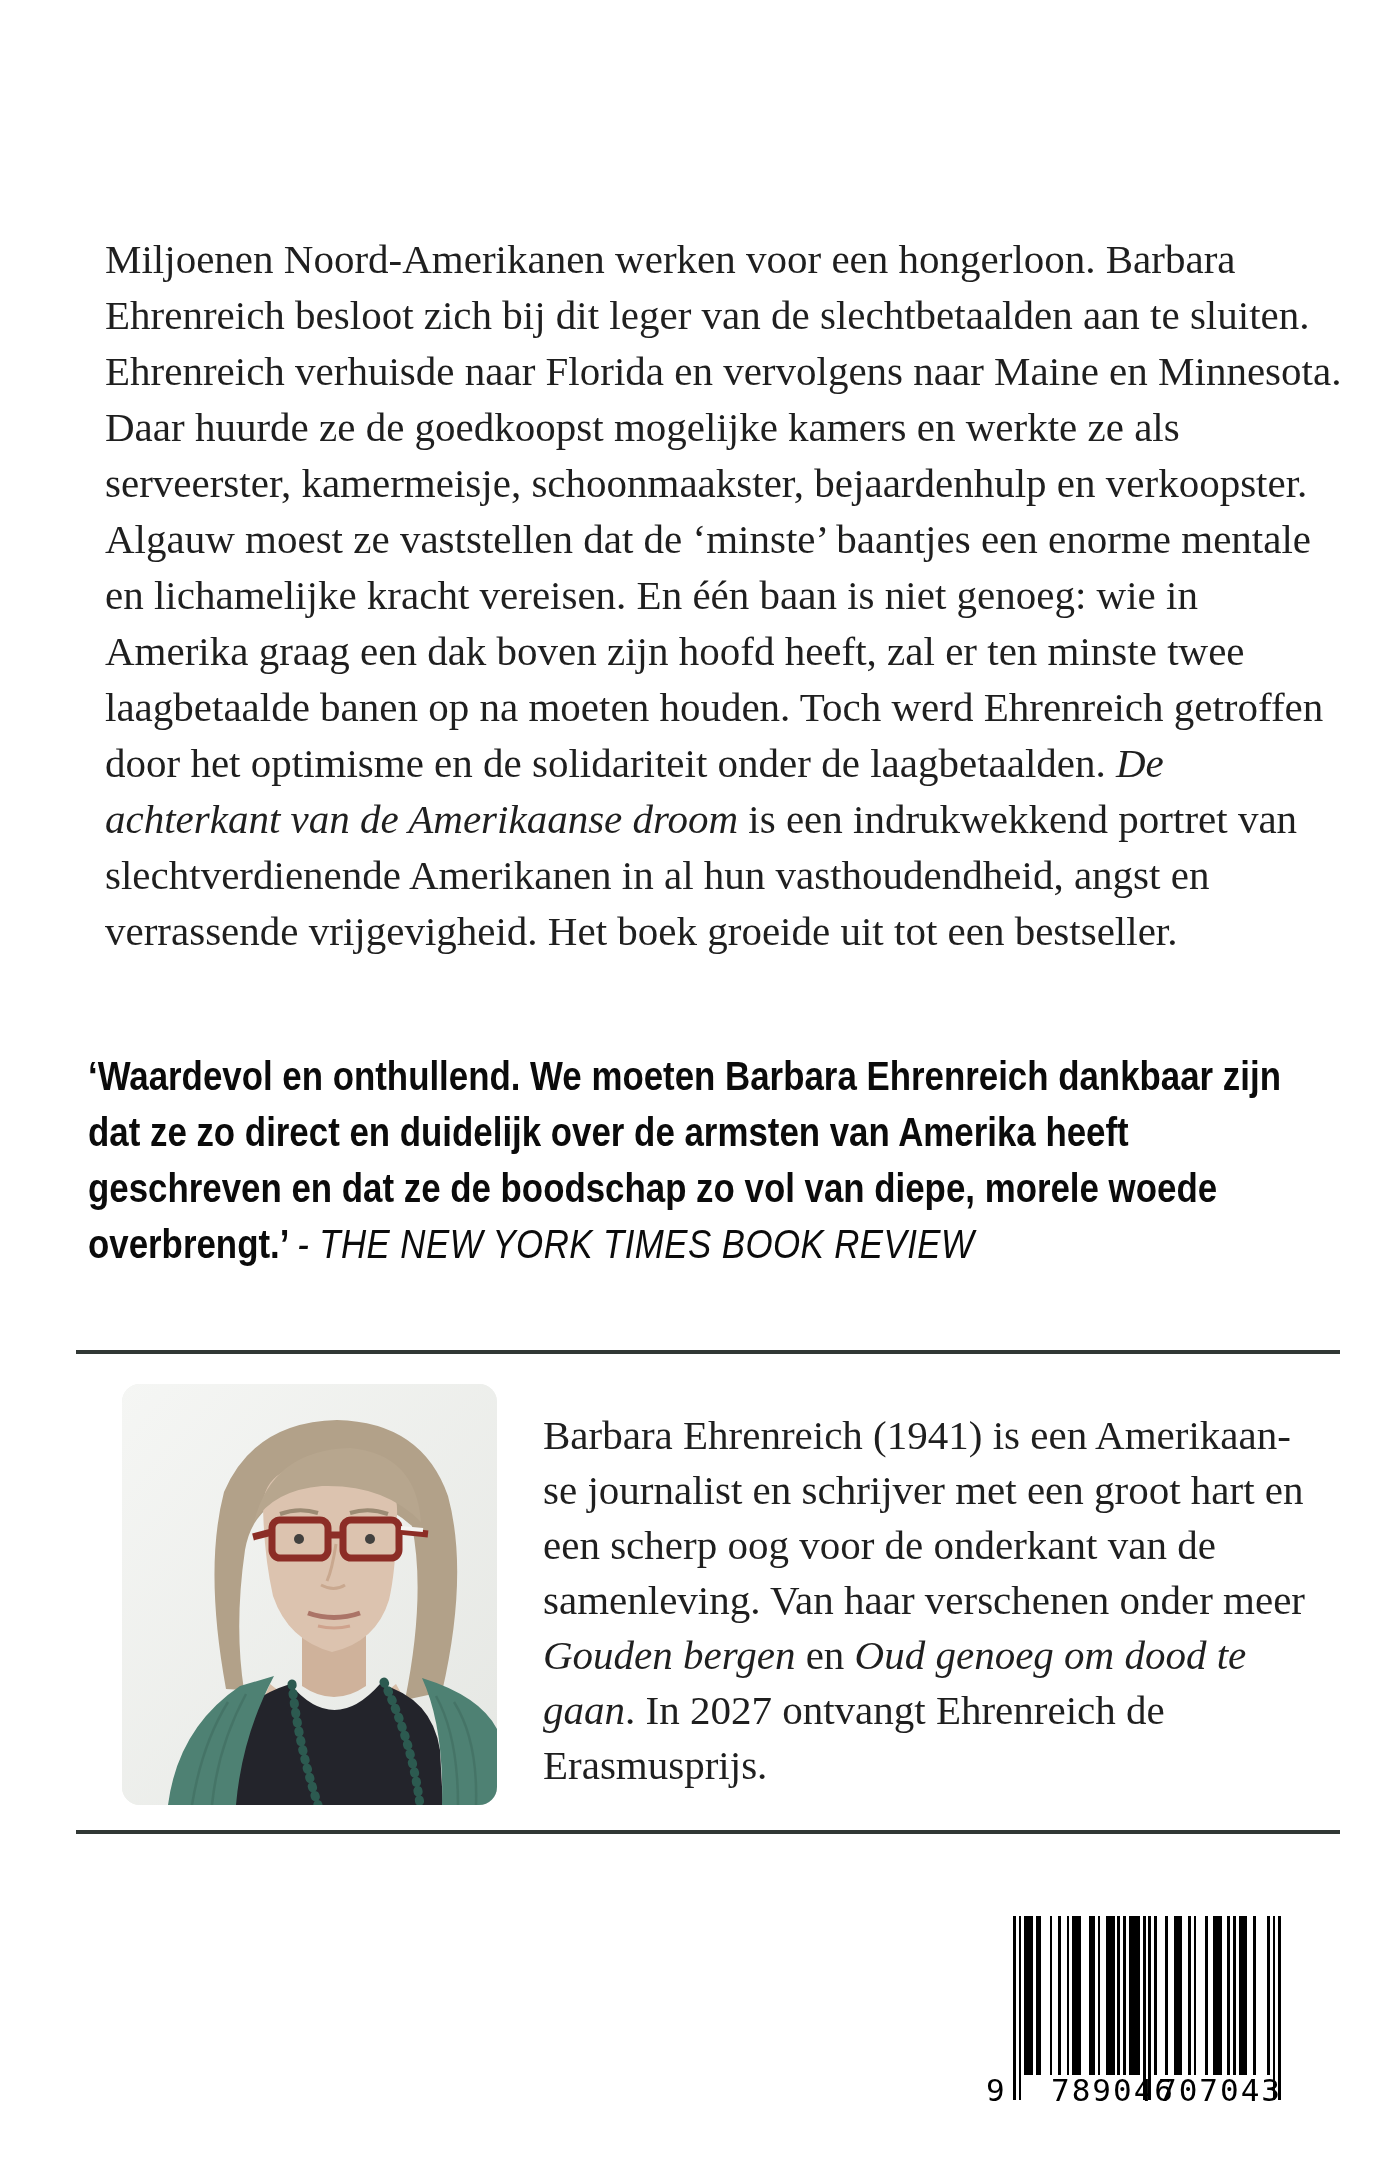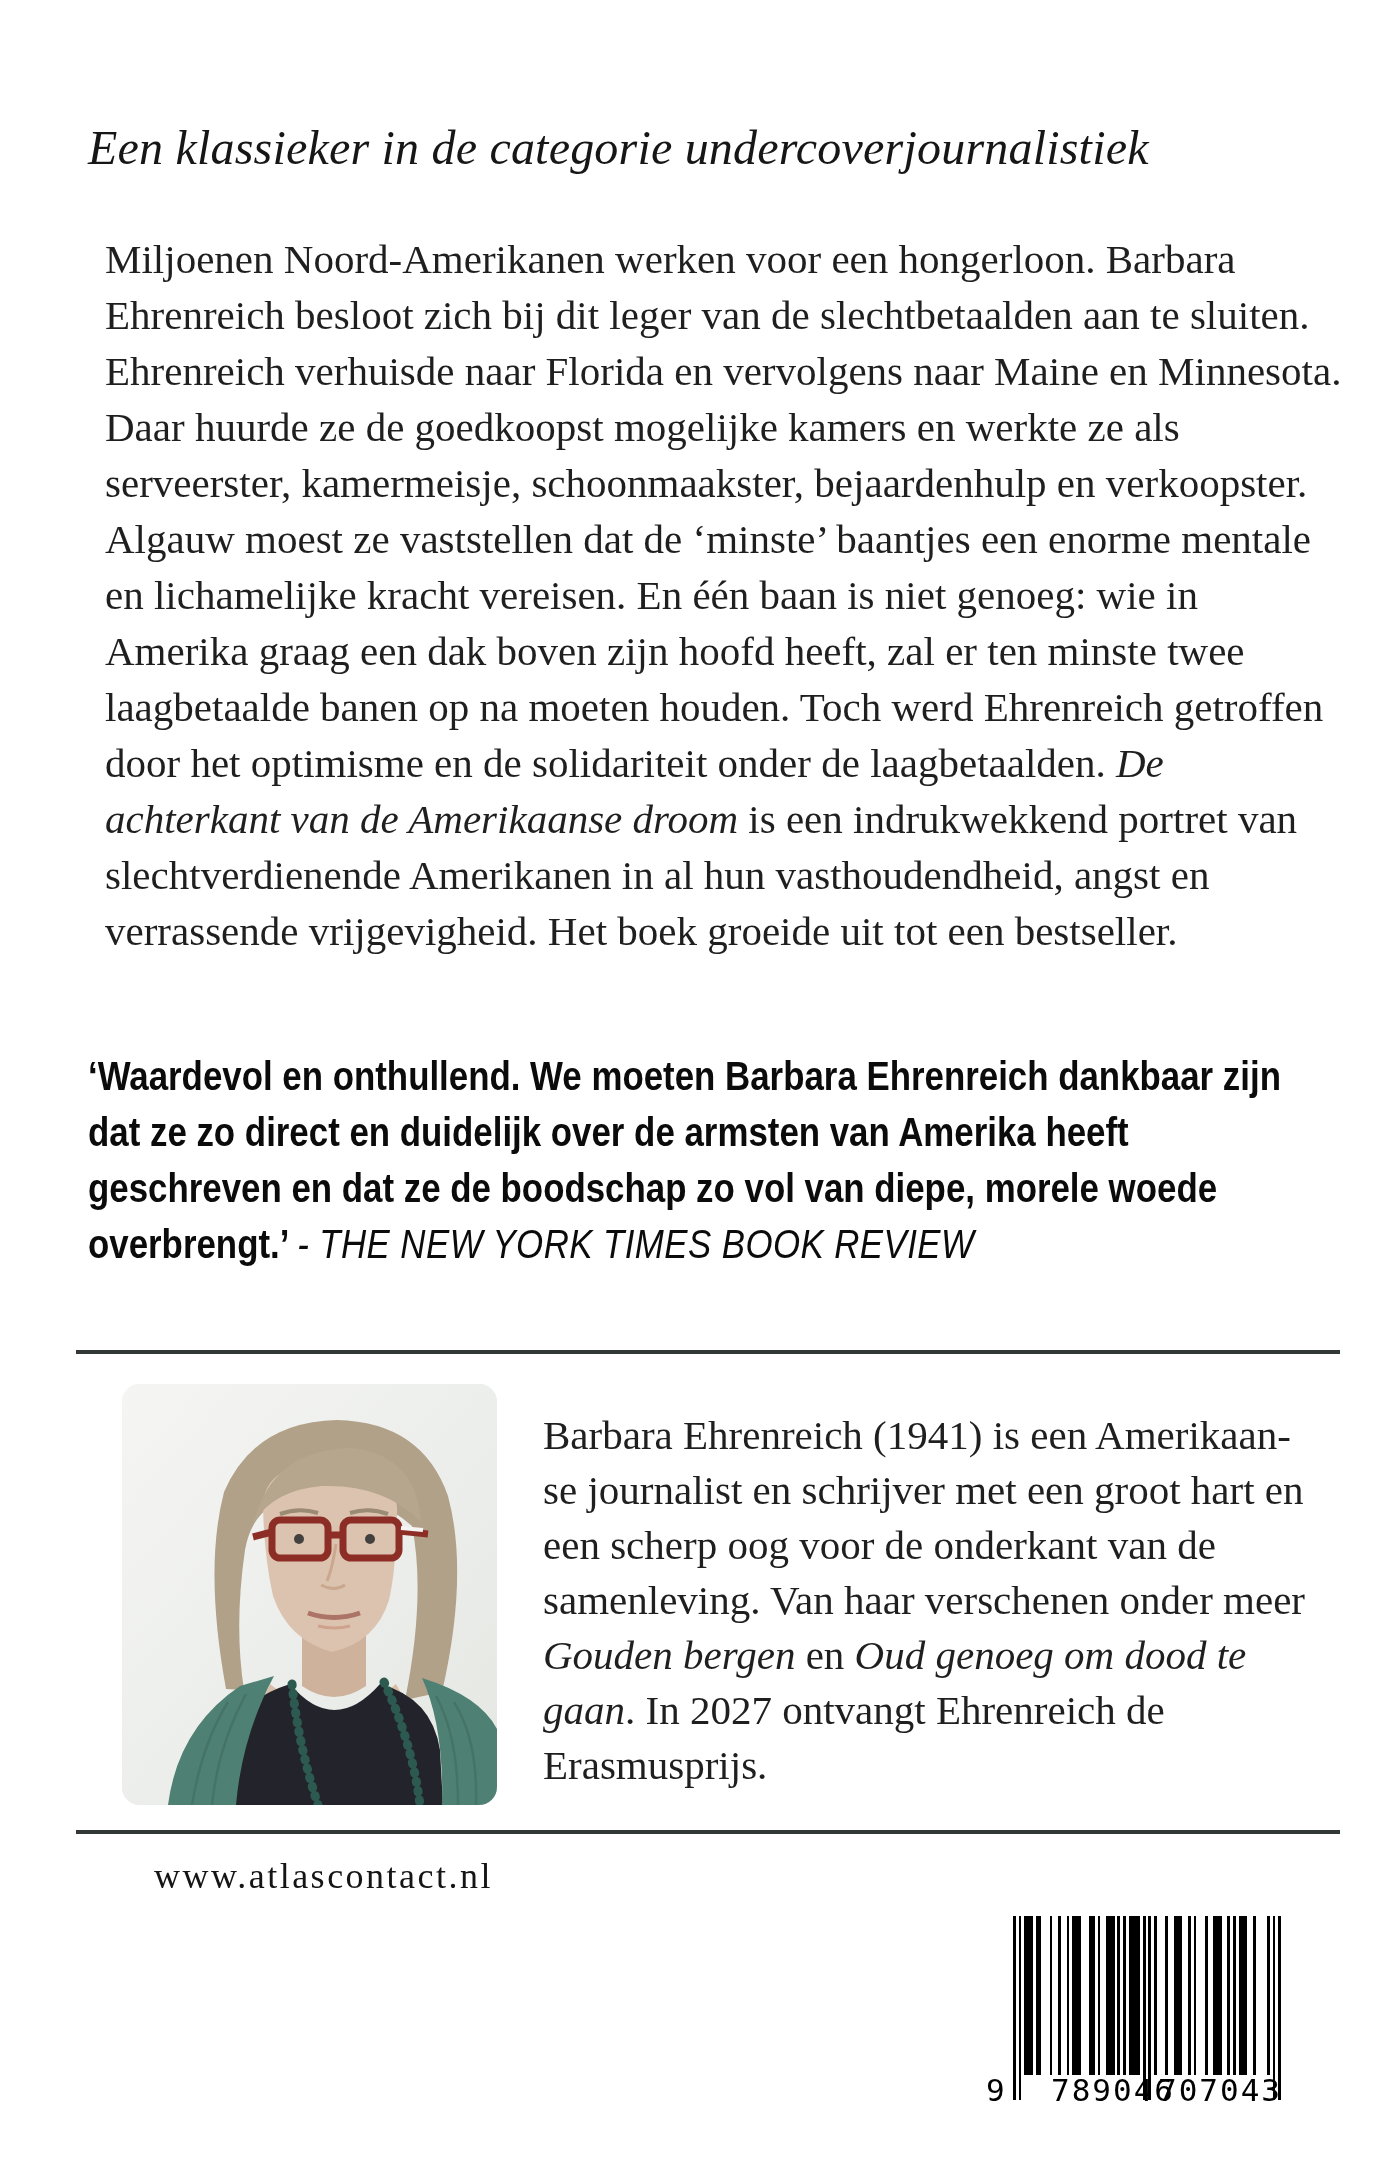--- a/index.html
+++ b/index.html
@@ -66,21 +66,20 @@
   }
   .bd-9{left:0;}
   .bd-g1{left:44px;margin-left:21px;}
   .bd-g2{left:172px;}
 </style>
 </head>
 <body>
 
 <div class="page">
 
-  <div class="tagline">Een klassieker in de categorie undercoverjournalistiek</div>
 
   <p class="blurb"><span>Miljoenen Noord-Amerikanen werken voor een hongerloon. Barbara Ehrenreich besloot zich bij dit leger van de slechtbetaalden aan te sluiten. Ehrenreich verhuisde naar Florida en vervolgens naar Maine en Minnesota. Daar huurde ze de goedkoopst mogelijke kamers en werkte ze als serveerster, kamermeisje, schoonmaakster, bejaardenhulp en verkoopster. Algauw moest ze vaststellen dat de ‘minste’ baantjes een enorme mentale en lichamelijke kracht vereisen. En één baan is niet genoeg: wie in Amerika graag een dak boven zijn hoofd heeft, zal er ten minste twee laagbetaalde banen op na moeten houden. Toch werd Ehrenreich getroffen door het optimisme en de solidariteit onder de laagbetaalden. </span><em>De achterkant van de Amerikaanse droom</em><span> is een indrukwekkend portret van slechtverdienende Amerikanen in al hun vasthoudendheid, angst en verrassende vrijgevigheid. Het boek groeide uit tot een bestseller.</span></p>
 
   <p class="quote"><span>‘Waardevol en onthullend. We moeten Barbara Ehrenreich dankbaar zijn dat ze zo direct en duidelijk over de armsten van Amerika heeft geschreven en dat ze de boodschap zo vol van diepe, morele woede overbrengt.’ </span><em class="attribution">- THE NEW YORK TIMES BOOK REVIEW</em></p>
 
   <div class="divider divider-1"></div>
 
   <div class="author-photo">
     <svg viewBox="0 0 375 421" preserveAspectRatio="none">
       <defs>
@@ -132,21 +131,20 @@
 
       <path d="M170 300 Q176 360 196 421" stroke="#2c5a50" stroke-width="9" stroke-dasharray="1.5 8" stroke-linecap="round" fill="none"></path>
       <path d="M262 298 Q290 358 298 421" stroke="#2c5a50" stroke-width="9" stroke-dasharray="1.5 8" stroke-linecap="round" fill="none"></path>
     </svg>
   </div>
 
   <p class="bio"><span>Barbara Ehrenreich (1941) is een Amerikaan­se journalist en schrijver met een groot hart en een scherp oog voor de onderkant van de samenleving. Van haar verschenen onder meer </span><em>Gouden bergen</em><span> en </span><em>Oud genoeg om dood te gaan</em><span>. In 2027 ontvangt Ehrenreich de Erasmusprijs.</span></p>
 
   <div class="divider divider-2"></div>
 
-  <div class="website">www.atlascontact.nl</div>
 
   <div class="barcode">
     <svg id="barcode-svg" viewBox="0 0 95 65" width="268" height="184" preserveAspectRatio="none" fill="#000000" shape-rendering="crispEdges">
         <rect x="0" y="0" width="1" height="65"></rect>
         <rect x="2" y="0" width="1" height="65"></rect>
         <rect x="4" y="0" width="1" height="56"></rect>
         <rect x="5" y="0" width="1" height="56"></rect>
         <rect x="6" y="0" width="1" height="56"></rect>
         <rect x="8" y="0" width="1" height="56"></rect>
         <rect x="9" y="0" width="1" height="56"></rect>

